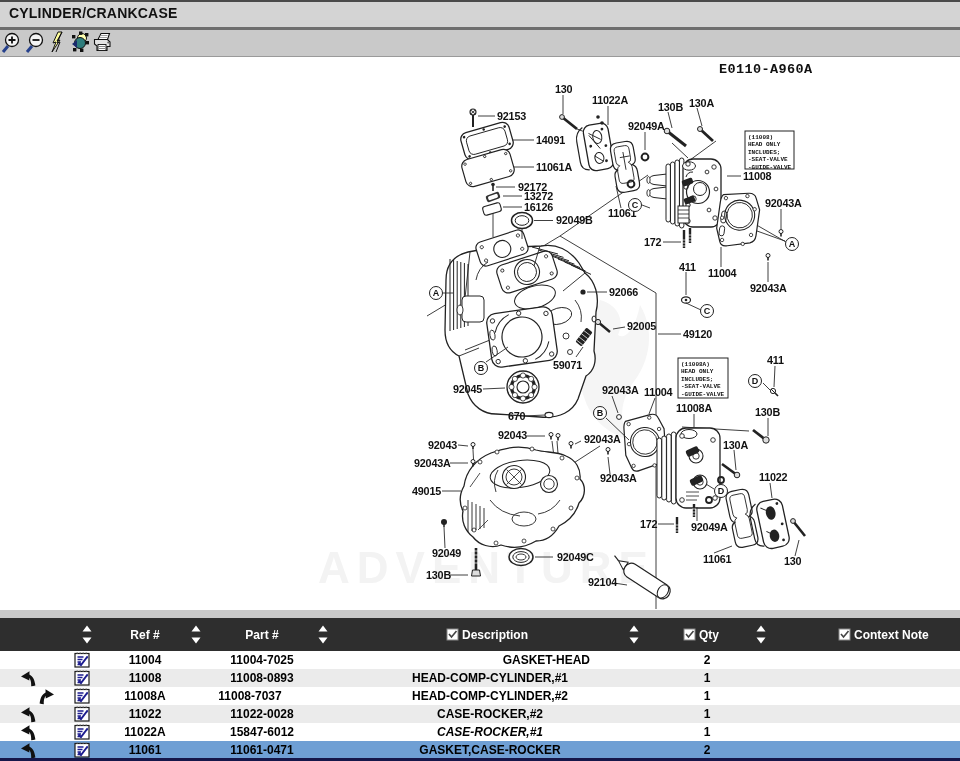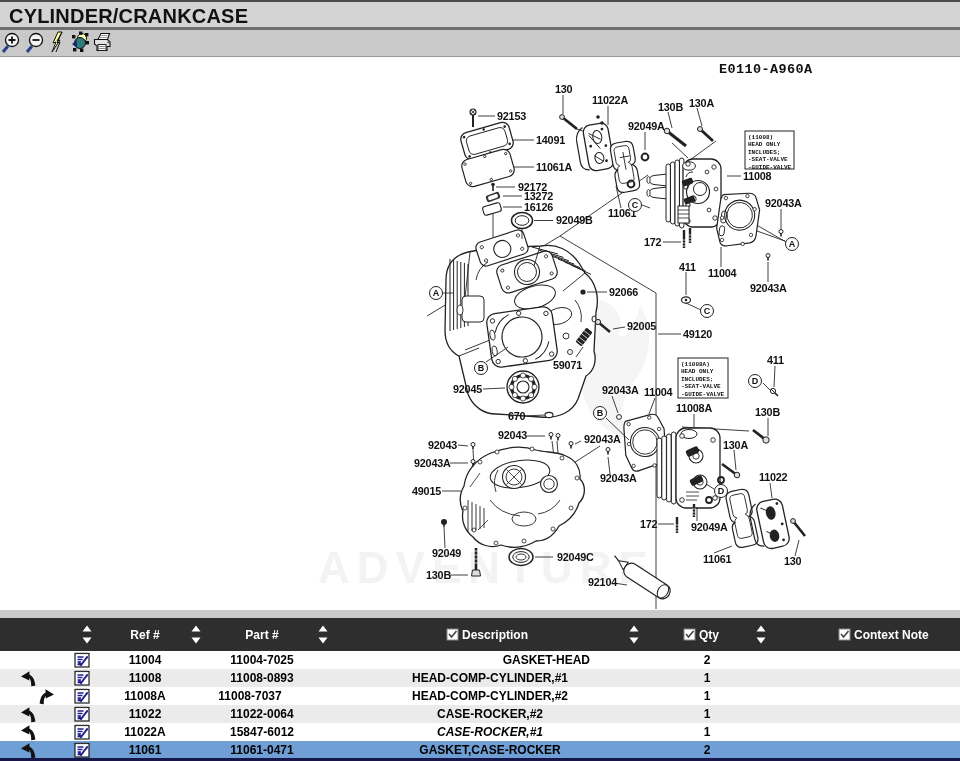--- a/index.html
+++ b/index.html
@@ -1,18 +1,18 @@
 <!DOCTYPE html>
 <html><head>
 <meta charset="utf-8">
 <style>
 html,body{margin:0;padding:0;}
 body{width:960px;height:761px;background:#fff;font-family:"Liberation Sans",sans-serif;position:relative;overflow:hidden;}
 .titlebar{position:absolute;left:0;top:0;width:960px;height:27px;background:#d4d4d4;border-top:2px solid #4a4a4a;box-sizing:border-box;}
-.titlebar span{position:absolute;left:9px;top:3px;font-size:20px;font-weight:bold;color:#111;letter-spacing:0.2px;}
+.titlebar span{position:absolute;left:9px;top:3px;font-size:14px;font-weight:bold;color:#111;letter-spacing:0.2px;}
 .titleline{position:absolute;left:0;top:27px;width:960px;height:3px;background:#6e6e6e;}
 .toolbar{position:absolute;left:0;top:30px;width:960px;height:26px;background:#c9c9c9;}
 .toolline{position:absolute;left:0;top:56px;width:960px;height:1px;background:#9a9a9a;}
 .diagram{position:absolute;left:0;top:57px;width:960px;height:552px;background:#fff;}
 .graystrip{position:absolute;left:0;top:610px;width:960px;height:8px;background:#c9c9c9;}
 .thead{position:absolute;left:0;top:618px;width:960px;height:33px;background:#2e2e2e;color:#fef9c3;font-size:12px;font-weight:bold;}
 .row{position:absolute;left:0;width:960px;height:18px;font-size:12px;font-weight:bold;color:#000;}
 .bottombar{position:absolute;left:0;top:758px;width:960px;height:3px;background:#16164a;}
 .cell{position:absolute;top:50%;transform:translateY(-50%);white-space:nowrap;}
 .cc{text-align:center;}
@@ -612,21 +612,21 @@
 <span class="cell cc" style="left:687px;width:40px;">1</span>
 </div>
 <div class="row" style="top:705px;background:#ebebeb;">
 <svg class="icon" style="left:20px;top:1.5px;" width="18" height="16" viewBox="0 0 18 16">
       <use href="#arrowL"></use>
     </svg>
 <svg class="icon" style="left:74px;top:1px;" width="16" height="16" viewBox="0 0 16 16">
       <use href="#cbicon"></use>
     </svg>
 <span class="cell cc" style="left:110px;width:70px;">11022</span>
-<span class="cell cc" style="left:212px;width:100px;">11022-0064</span>
+<span class="cell cc" style="left:212px;width:100px;">11022-0028</span>
 <span class="cell cc" style="left:390px;width:200px;">CASE-ROCKER,#2</span>
 <span class="cell cc" style="left:687px;width:40px;">1</span>
 </div>
 <div class="row" style="top:723px;background:#ffffff;">
 <svg class="icon" style="left:20px;top:1.5px;" width="18" height="16" viewBox="0 0 18 16">
       <use href="#arrowL"></use>
     </svg>
 <svg class="icon" style="left:74px;top:1px;" width="16" height="16" viewBox="0 0 16 16">
       <use href="#cbicon"></use>
     </svg>

